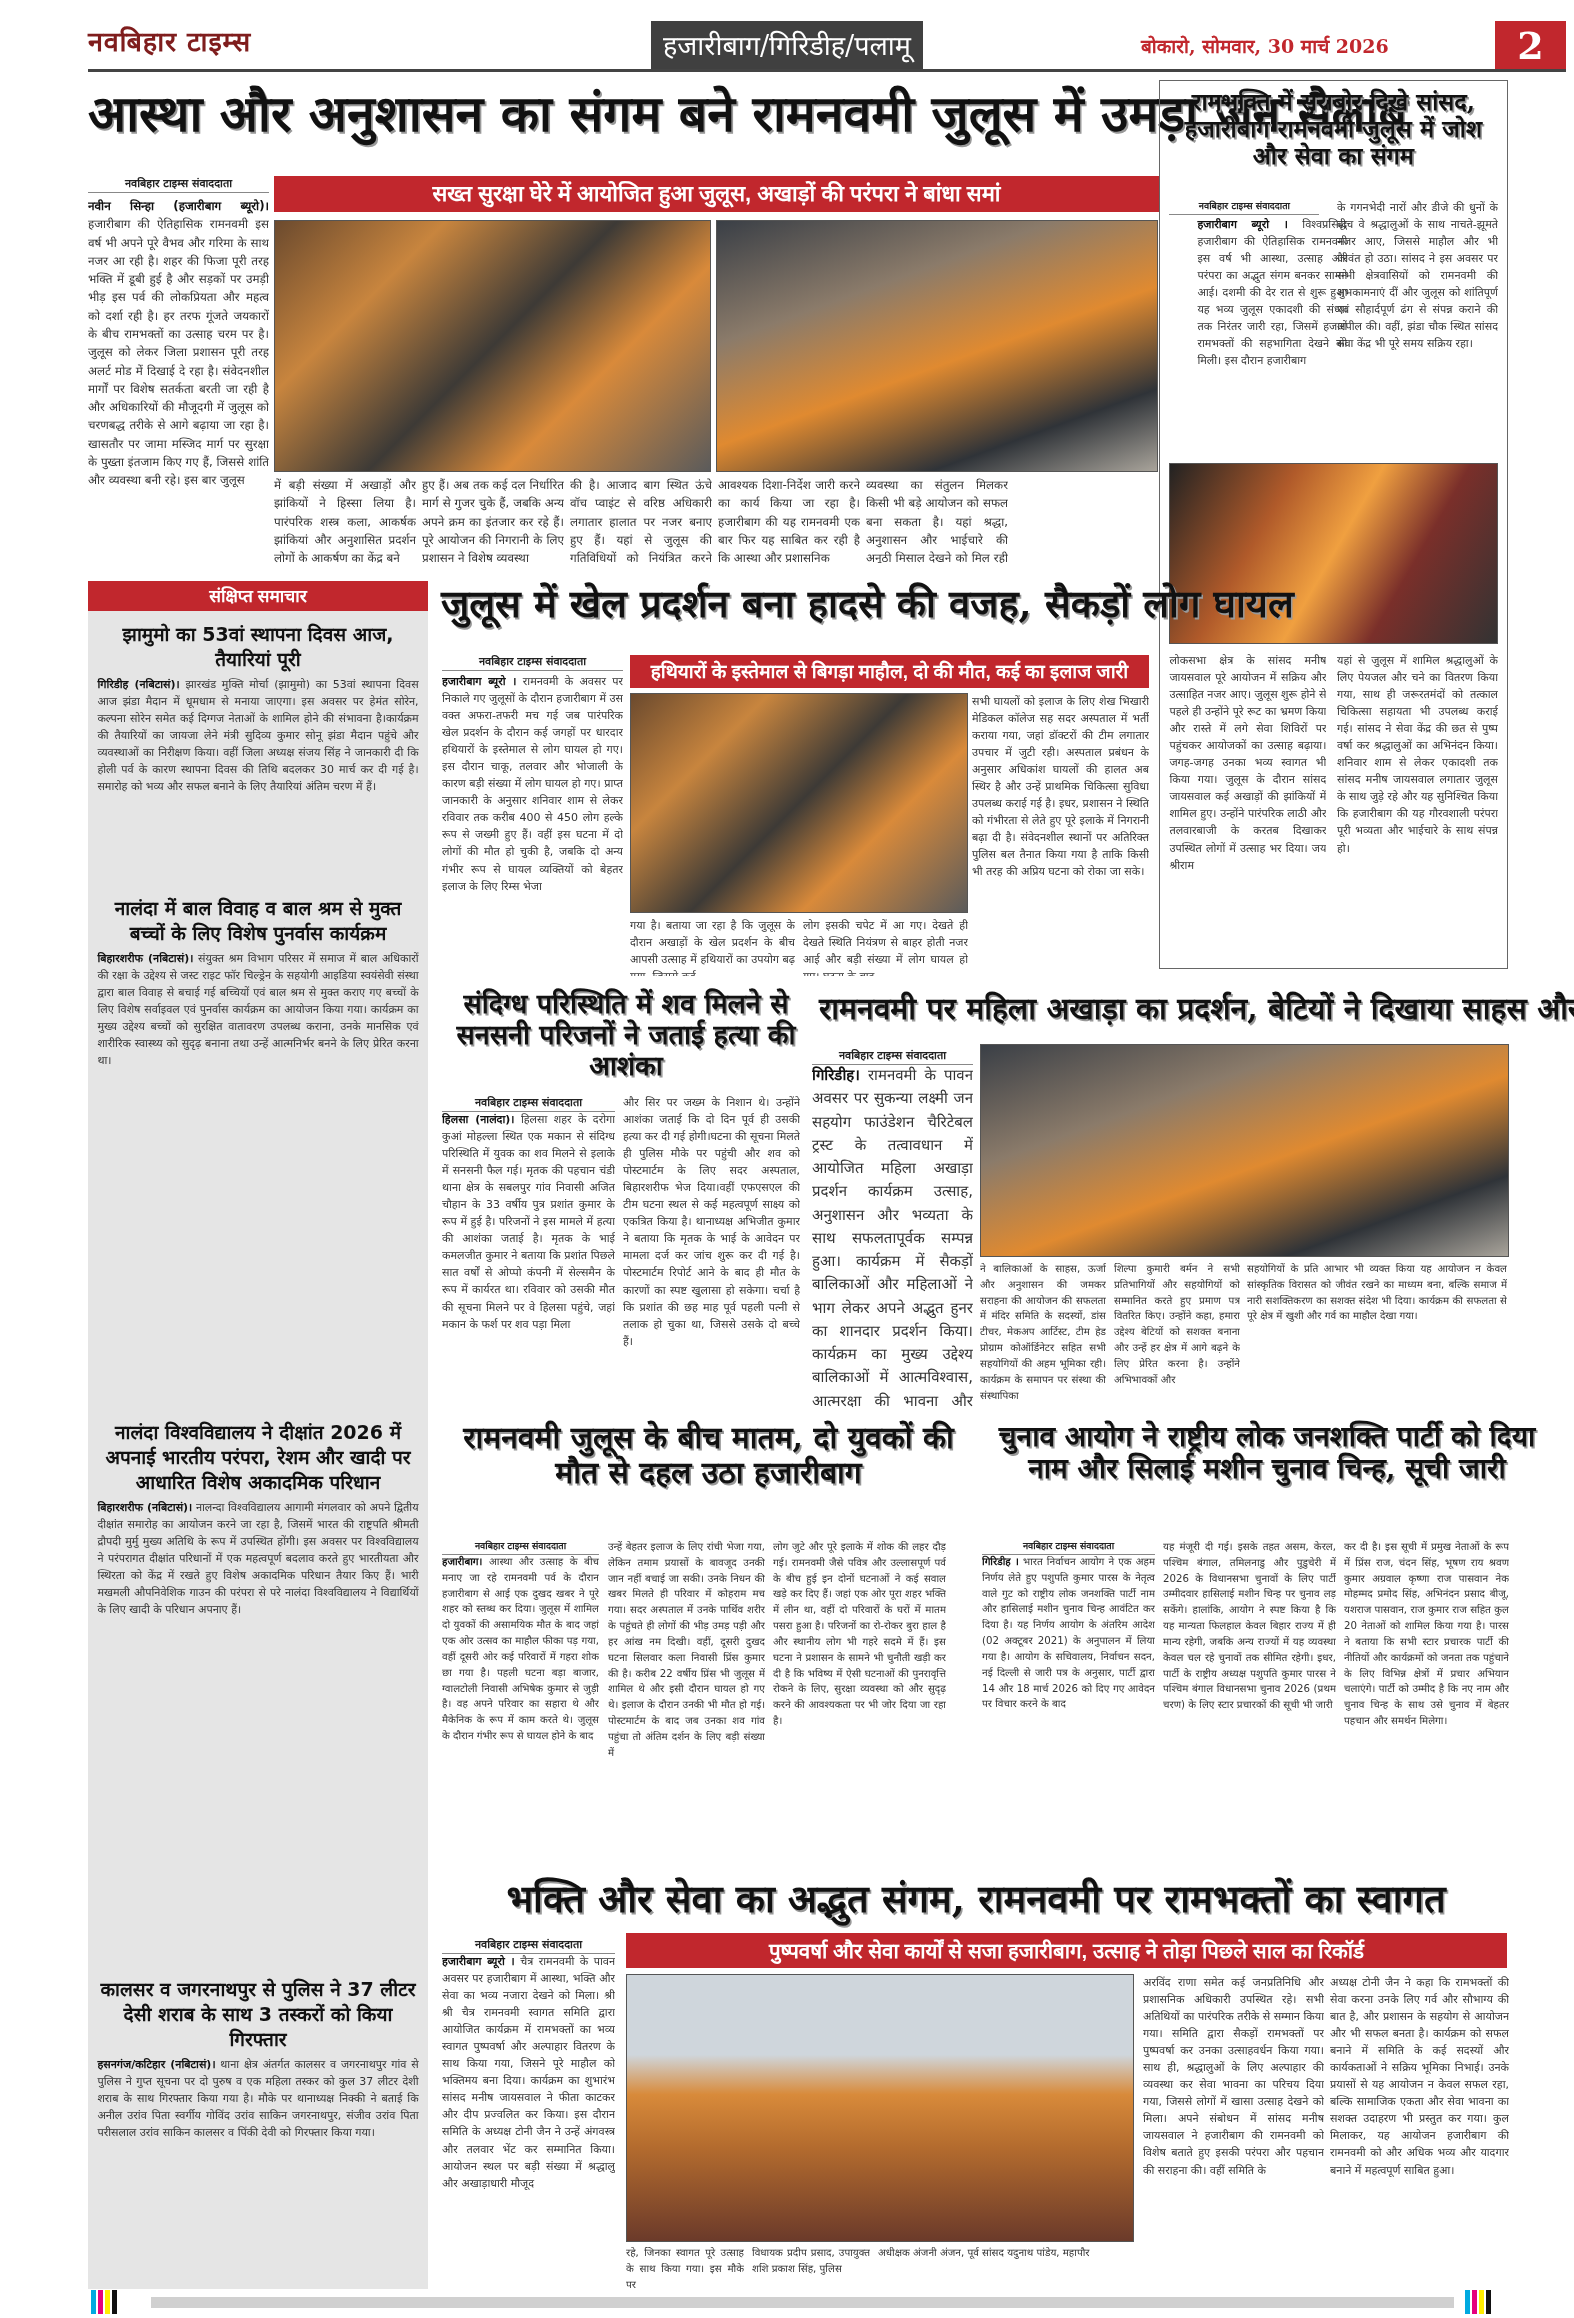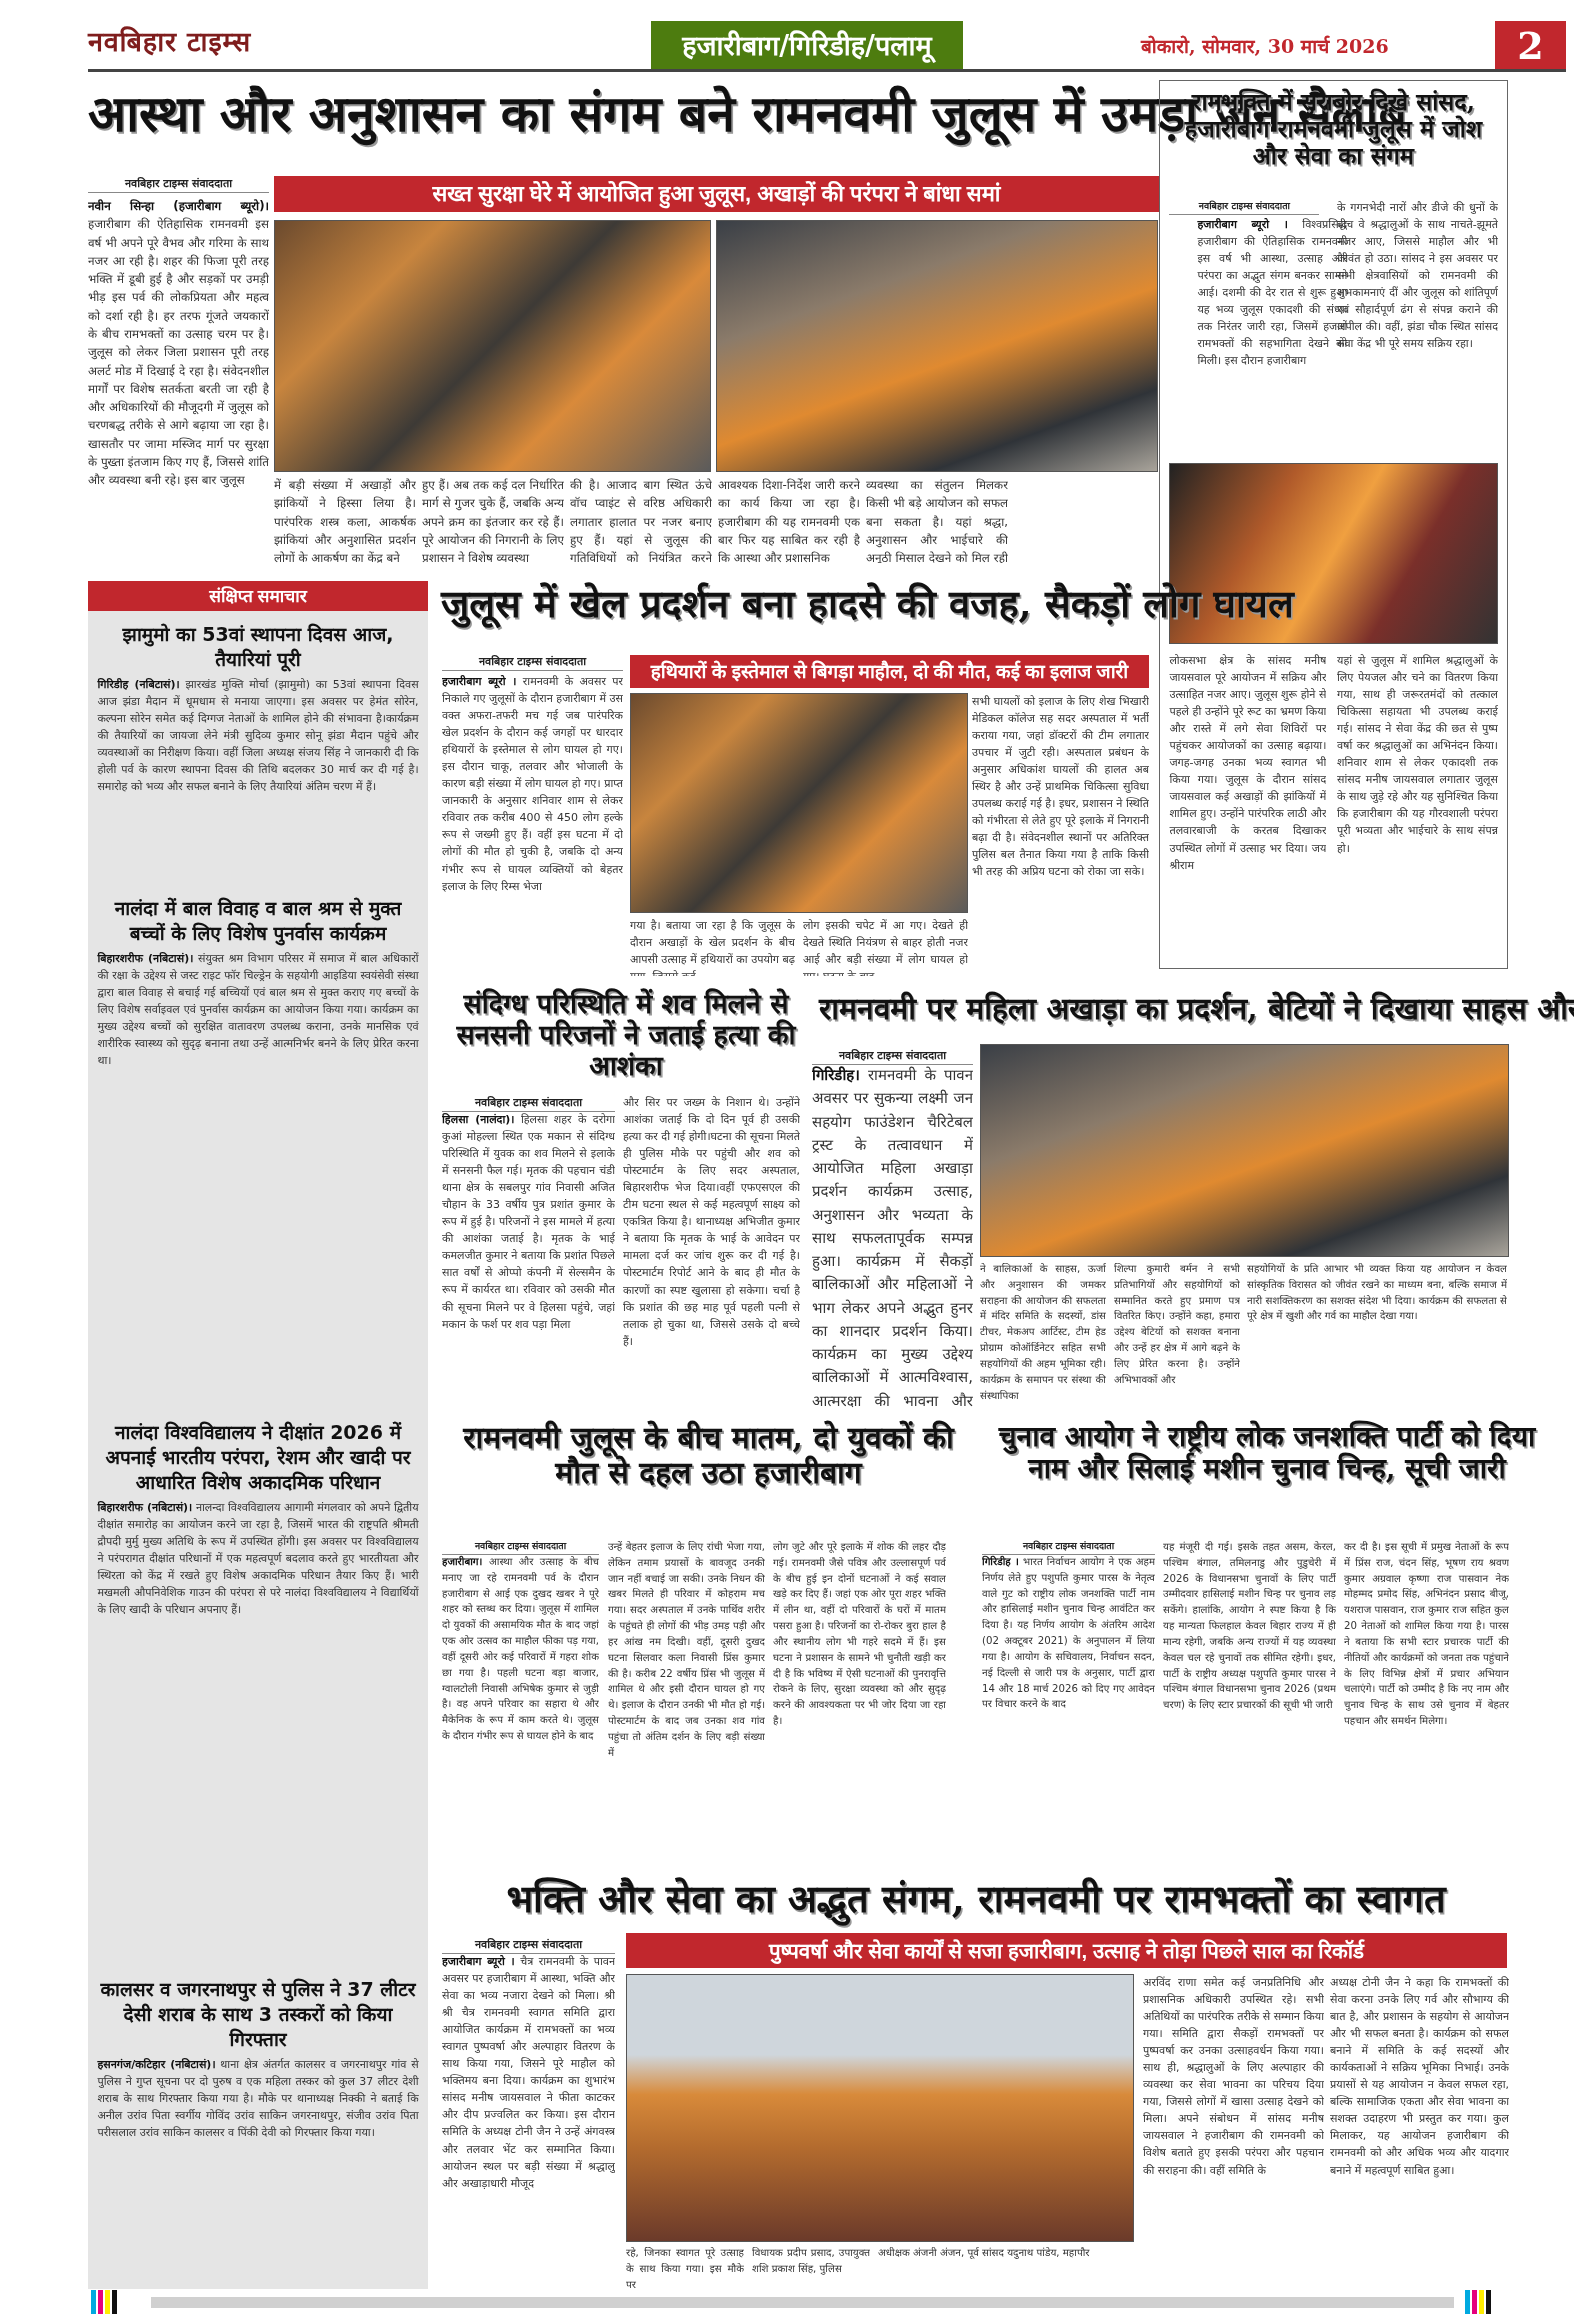--- a/index.html
+++ b/index.html
@@ -1,19 +1,19 @@
 <!DOCTYPE html>
 <html style="font-size:12.6px"><head>
 <meta charset="utf-8">
 <style>
   * { box-sizing: border-box; margin: 0; padding: 0; }
   body { width: 1574px; height: 2319px; background: #ffffff; font-family: "DejaVu Sans", sans-serif; color: #222; position: relative; overflow: hidden; }
   .abs { position: absolute; }
   .mast-left { left: 88px; top: 22px; font-size: 27px; font-weight: bold; color: #7f1d1d; font-family: "DejaVu Serif", serif; letter-spacing: 0.8px; }
-  .mast-center { left: 651px; top: 21px; width: 312px; height: 50px; background: #4d7c0f; color: #fff; font-size: 27px; font-weight: bold; text-align: center; line-height: 50px; font-family: "DejaVu Serif", serif; }
+  .mast-center { left: 651px; top: 21px; width: 272px; height: 50px; background: #404040; color: #fff; font-size: 27px; font-weight: normal; text-align: center; line-height: 50px; font-family: "DejaVu Serif", serif; }
   .mast-date { left: 1141px; top: 33px; font-size: 19px; font-weight: bold; color: #c1272d; font-family: "DejaVu Serif", serif; }
   .mast-page { left: 1495px; top: 21px; width: 71px; height: 50px; background: #c1272d; color: #fff; font-size: 38px; font-weight: bold; text-align: center; line-height: 50px; font-family: "DejaVu Serif", serif; }
   .rule { left: 88px; top: 69px; width: 1478px; height: 3.1px; background: #444; }
 
   .hl { font-family: "DejaVu Serif", serif; font-weight: bold; color: #111; line-height: 1.15; text-shadow: 1.6px 1.6px 0 #999; }
   .redbar { background: #c1272d; color: #fff; font-weight: bold; text-align: center; font-family: "Liberation Sans", sans-serif; }
   .byline { font-size: 11px; font-weight: bold; border-bottom: 1.6px solid #888; padding-bottom: 1.6px; text-align: center; color: #222; }
   .body { font-size: 11.8px; line-height: 1.55; text-align: justify; color: #333; font-family: "DejaVu Sans", sans-serif; }
   .body b { color: #111; }
   .photo { background: linear-gradient(135deg, #6b4a2e 0%, #c8853e 25%, #3d3a36 50%, #d98a3a 70%, #5b5b5b 100%); border: 0.8px solid #555; }

